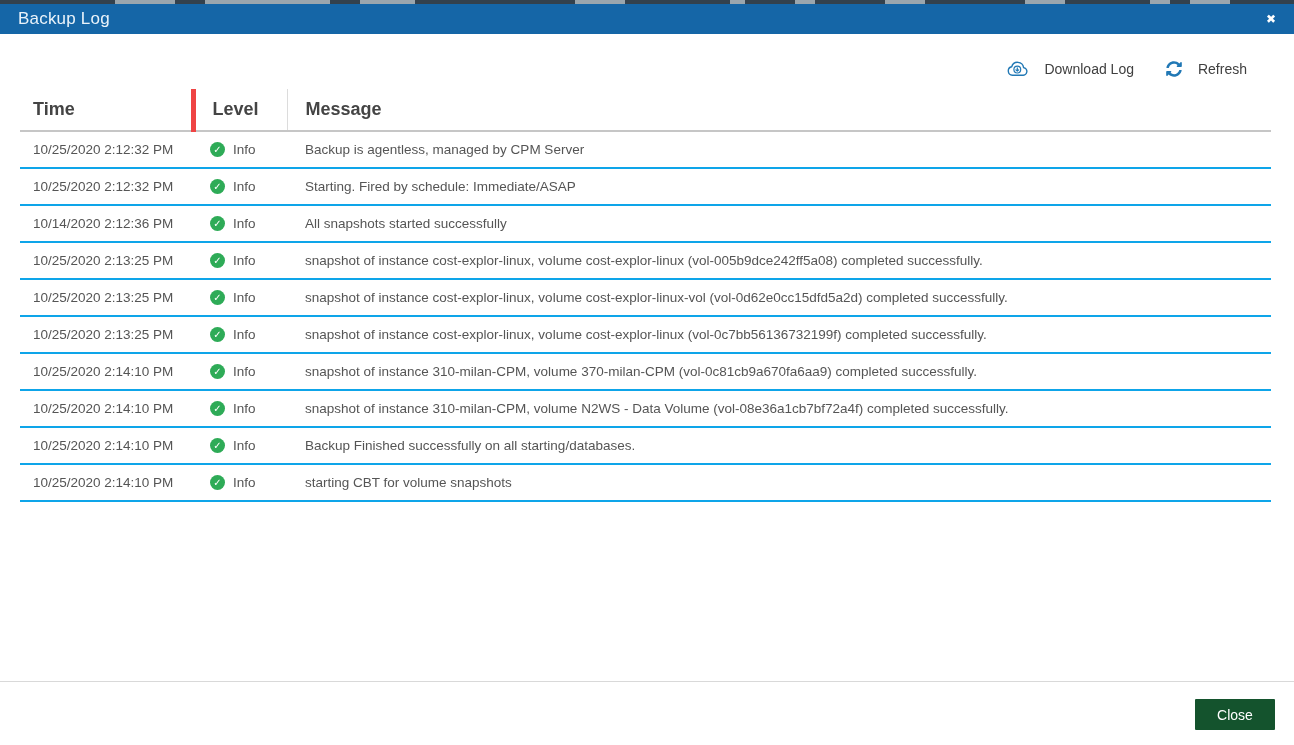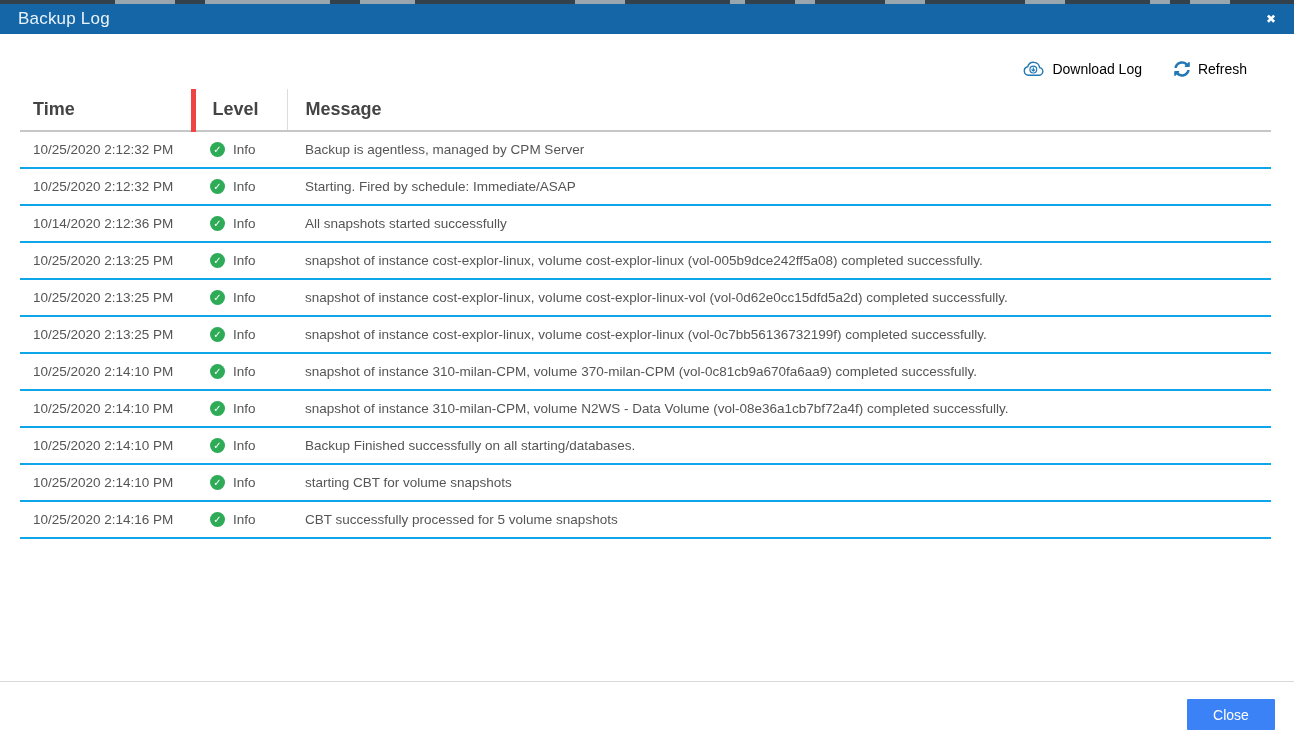--- a/index.html
+++ b/index.html
@@ -19,21 +19,21 @@
   .modal-header { height:30px; background:#1566a7; color:#eaf3fa;
     display:flex; align-items:center; padding:0 18px; }
   .modal-title { font-size:17px; font-weight:400; letter-spacing:.2px;text-align:right; }
   .modal-close { margin-left:auto; font-size:12px; font-weight:700; color:#fff;
     cursor:pointer; line-height:1; }
 
   .content { position:absolute; top:34px; left:0; right:0; bottom:64px; background:#fff; }
 
   .actions { display:flex; justify-content:flex-end; align-items:center;
     gap:32px; margin:24px 47px 0 0; height:22px; }
-  .action-link { display:flex; align-items:center; gap:8px; color:#000000;
+  .action-link { display:flex; align-items:center; gap:16px; color:#404040;
     font-size:14px; cursor:pointer; }
   .action-link svg { display:block; }
 
   table.log { width:calc(100% - 43px); margin:9px 23px 0 20px;
     border-collapse:collapse; table-layout:fixed; }
   th { text-align:left; font-size:18px; font-weight:700; color:#444;
     height:42px; vertical-align:middle; }
   th.col-time { width:173px; padding-left:13px; }
   th.col-level { width:94px; padding-left:17px; border-left:5px solid #ef4444; }
   th.col-message { padding-left:18px; border-left:1px solid #dcdcdc; }
@@ -43,22 +43,22 @@
   td.cell-time { padding-left:13px; }
   td.cell-level { padding-left:17px; }
   td.cell-message { padding-left:18px; white-space:nowrap; overflow:hidden; }
   .level-wrap { display:flex; align-items:center; gap:8px; }
   .check-badge { width:15px; height:15px; border-radius:50%; background:#2eab57;
     color:#fff; font-size:10px; font-weight:700; display:flex;
     align-items:center; justify-content:center; flex:0 0 auto; }
 
   .modal-footer { position:absolute; left:0; right:0; bottom:0; height:64px;
     border-top:1px solid #d9d9d9; background:#fff; }
-  .close-btn { position:absolute; right:19px; top:17px; width:88px; height:31px;
-    background:#3b82f6; color:#fff; border:none; font-size:14px;
+  .close-btn { position:absolute; right:19px; top:17px; width:80px; height:31px;
+    background:#14532d; color:#fff; border:none; font-size:14px;
     font-family:inherit; cursor:pointer; border-radius:1px; }
 </style>
 </head>
 <body>
 
 <div class="page-top-strip"></div>
 
 <div class="modal-header">
   <span class="modal-title">Backup Log</span>
   <span class="modal-close">✖</span>
@@ -199,30 +199,20 @@
     <td class="cell-time">10/25/2020 2:14:10 PM</td>
     <td class="cell-level">
       <span class="level-wrap">
         <span class="check-badge">✓</span>
         <span>Info</span>
       </span>
     </td>
     <td class="cell-message">starting CBT for volume snapshots</td>
   </tr>
 
-  <tr>
-    <td class="cell-time">10/25/2020 2:14:16 PM</td>
-    <td class="cell-level">
-      <span class="level-wrap">
-        <span class="check-badge">✓</span>
-        <span>Info</span>
-      </span>
-    </td>
-    <td class="cell-message">CBT successfully processed for 5 volume snapshots</td>
-  </tr>
 </tbody>
   </table>
 
 </div>
 
 <div class="modal-footer">
   <button class="close-btn">Close</button>
 </div>
 
 </body></html>

